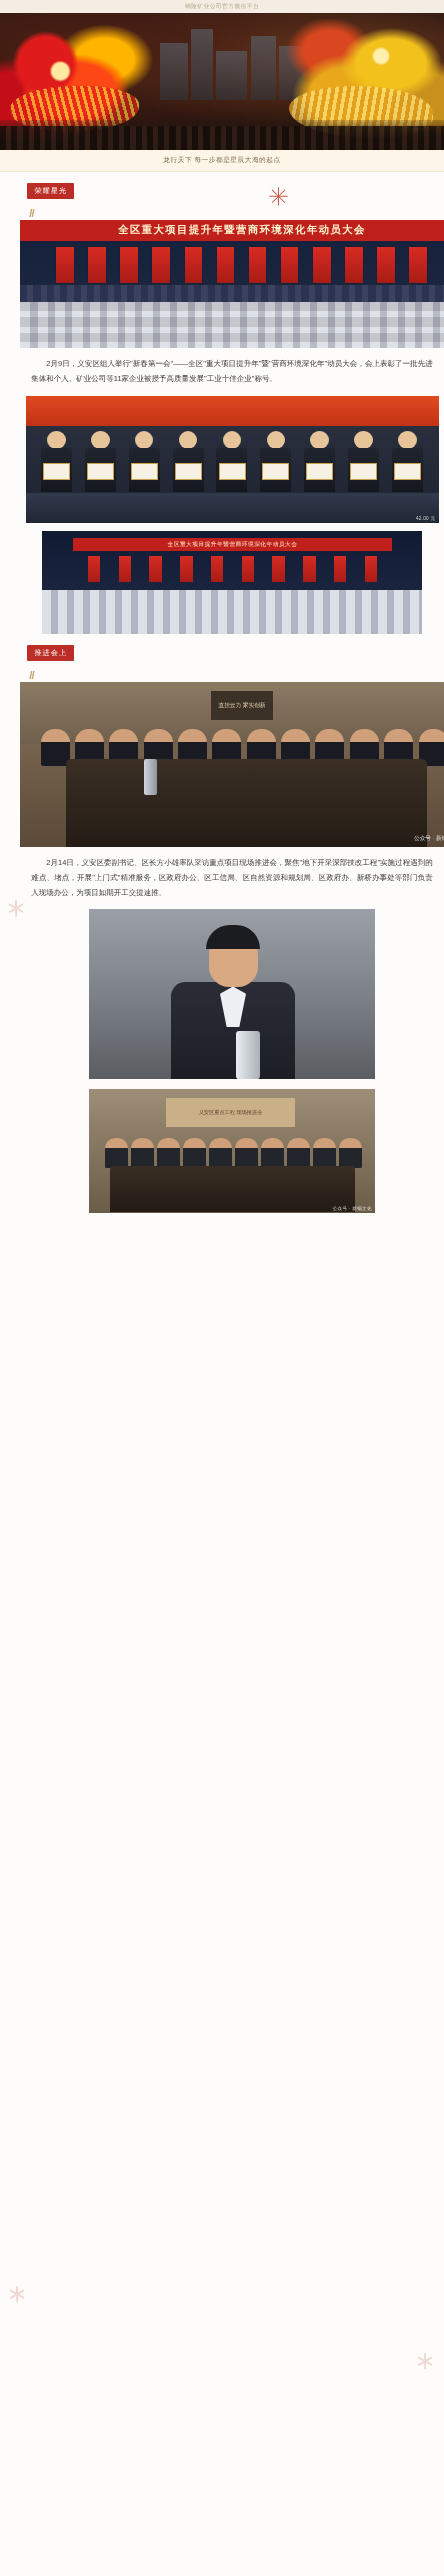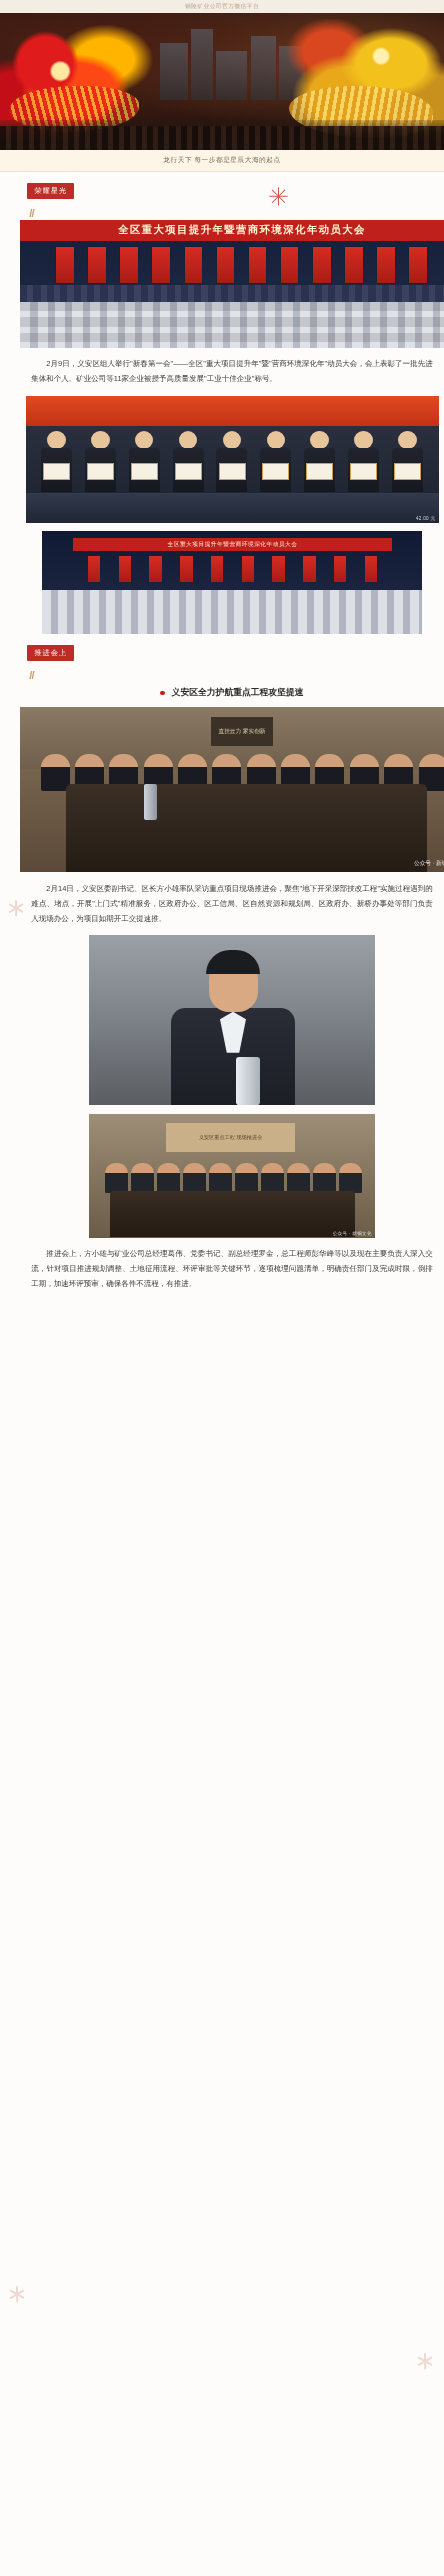--- a/index.html
+++ b/index.html
@@ -555,24 +555,20 @@
       <b style="transform:rotate(120deg)"></b>
     <b style="transform:rotate(180deg)"></b>
       <b style="transform:rotate(240deg)"></b>
       <b style="transform:rotate(300deg)"></b>
   </div>
 
   <div class="sec-wrap">
     <div class="sec-tag">推进会上</div>
     <div class="slash">//</div>
 
-    <div class="news-title-bar">
-      <span class="dot"></span>
-      <span>义安区全力护航重点工程攻坚提速</span>
-    </div>
 
     
     <div class="conf photo">
       <div class="wall">
         <div style="position:absolute;left:191px;top:9.3px;width:62px;height:29px;background:#3b3126;color:#e9d9b6;font-size:5.7px;line-height:1.6;display:flex;align-items:center;justify-content:center;text-align:center;">直挂云力 家实创新</div>
       </div>
       <div class="people">
         <i></i>
           <i></i>
           <i></i>
@@ -618,21 +614,20 @@
           <i></i>
           <i></i>
           <i></i>
           <i></i>
       </div>
       <div class="tbl"></div>
       <div class="wm">公众号 · 新铜文化</div>
     </div>
 
     
-    <div class="para">推进会上，方小雄与矿业公司总经理葛伟、党委书记、副总经理罗金，总工程师彭华峰等以及现在主要负责人深入交流，针对项目推进规划调整、土地征用流程、环评审批等关键环节，逐项梳理问题清单，明确责任部门及完成时限，倒排工期，加速环评预审，确保各件不流程，有推进。</div>
   </div>
 
   <div class="flower" style="right:7.2px; top:2349px;">
     <b style="transform:rotate(0deg)"></b>
       <b style="transform:rotate(60deg)"></b>
       <b style="transform:rotate(120deg)"></b>
     <b style="transform:rotate(180deg)"></b>
       <b style="transform:rotate(240deg)"></b>
       <b style="transform:rotate(300deg)"></b>
   </div>

